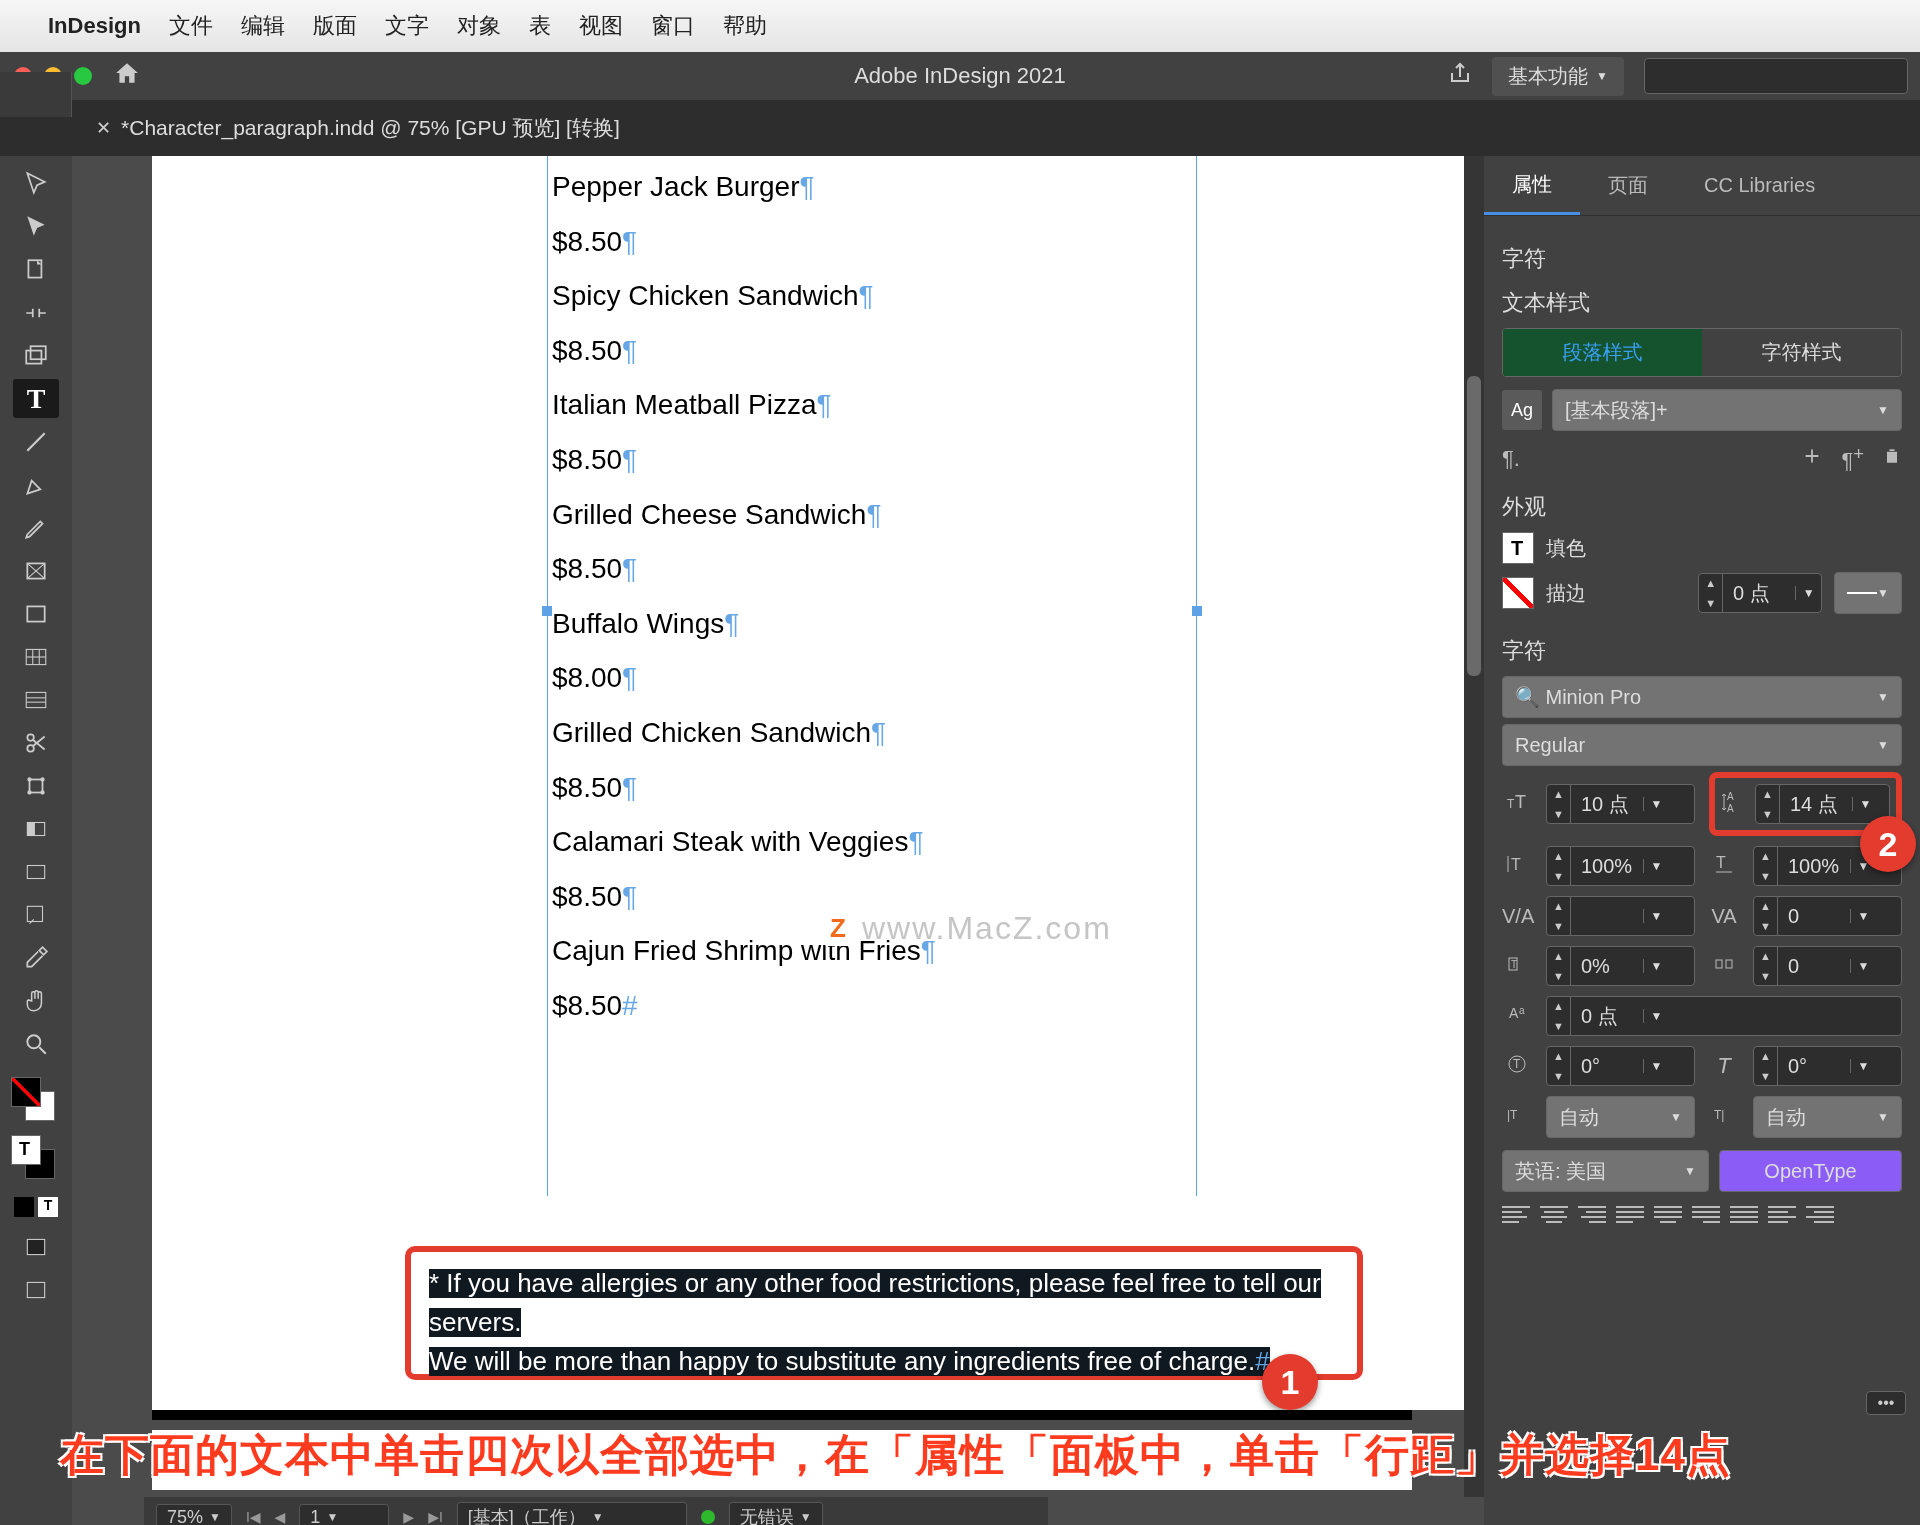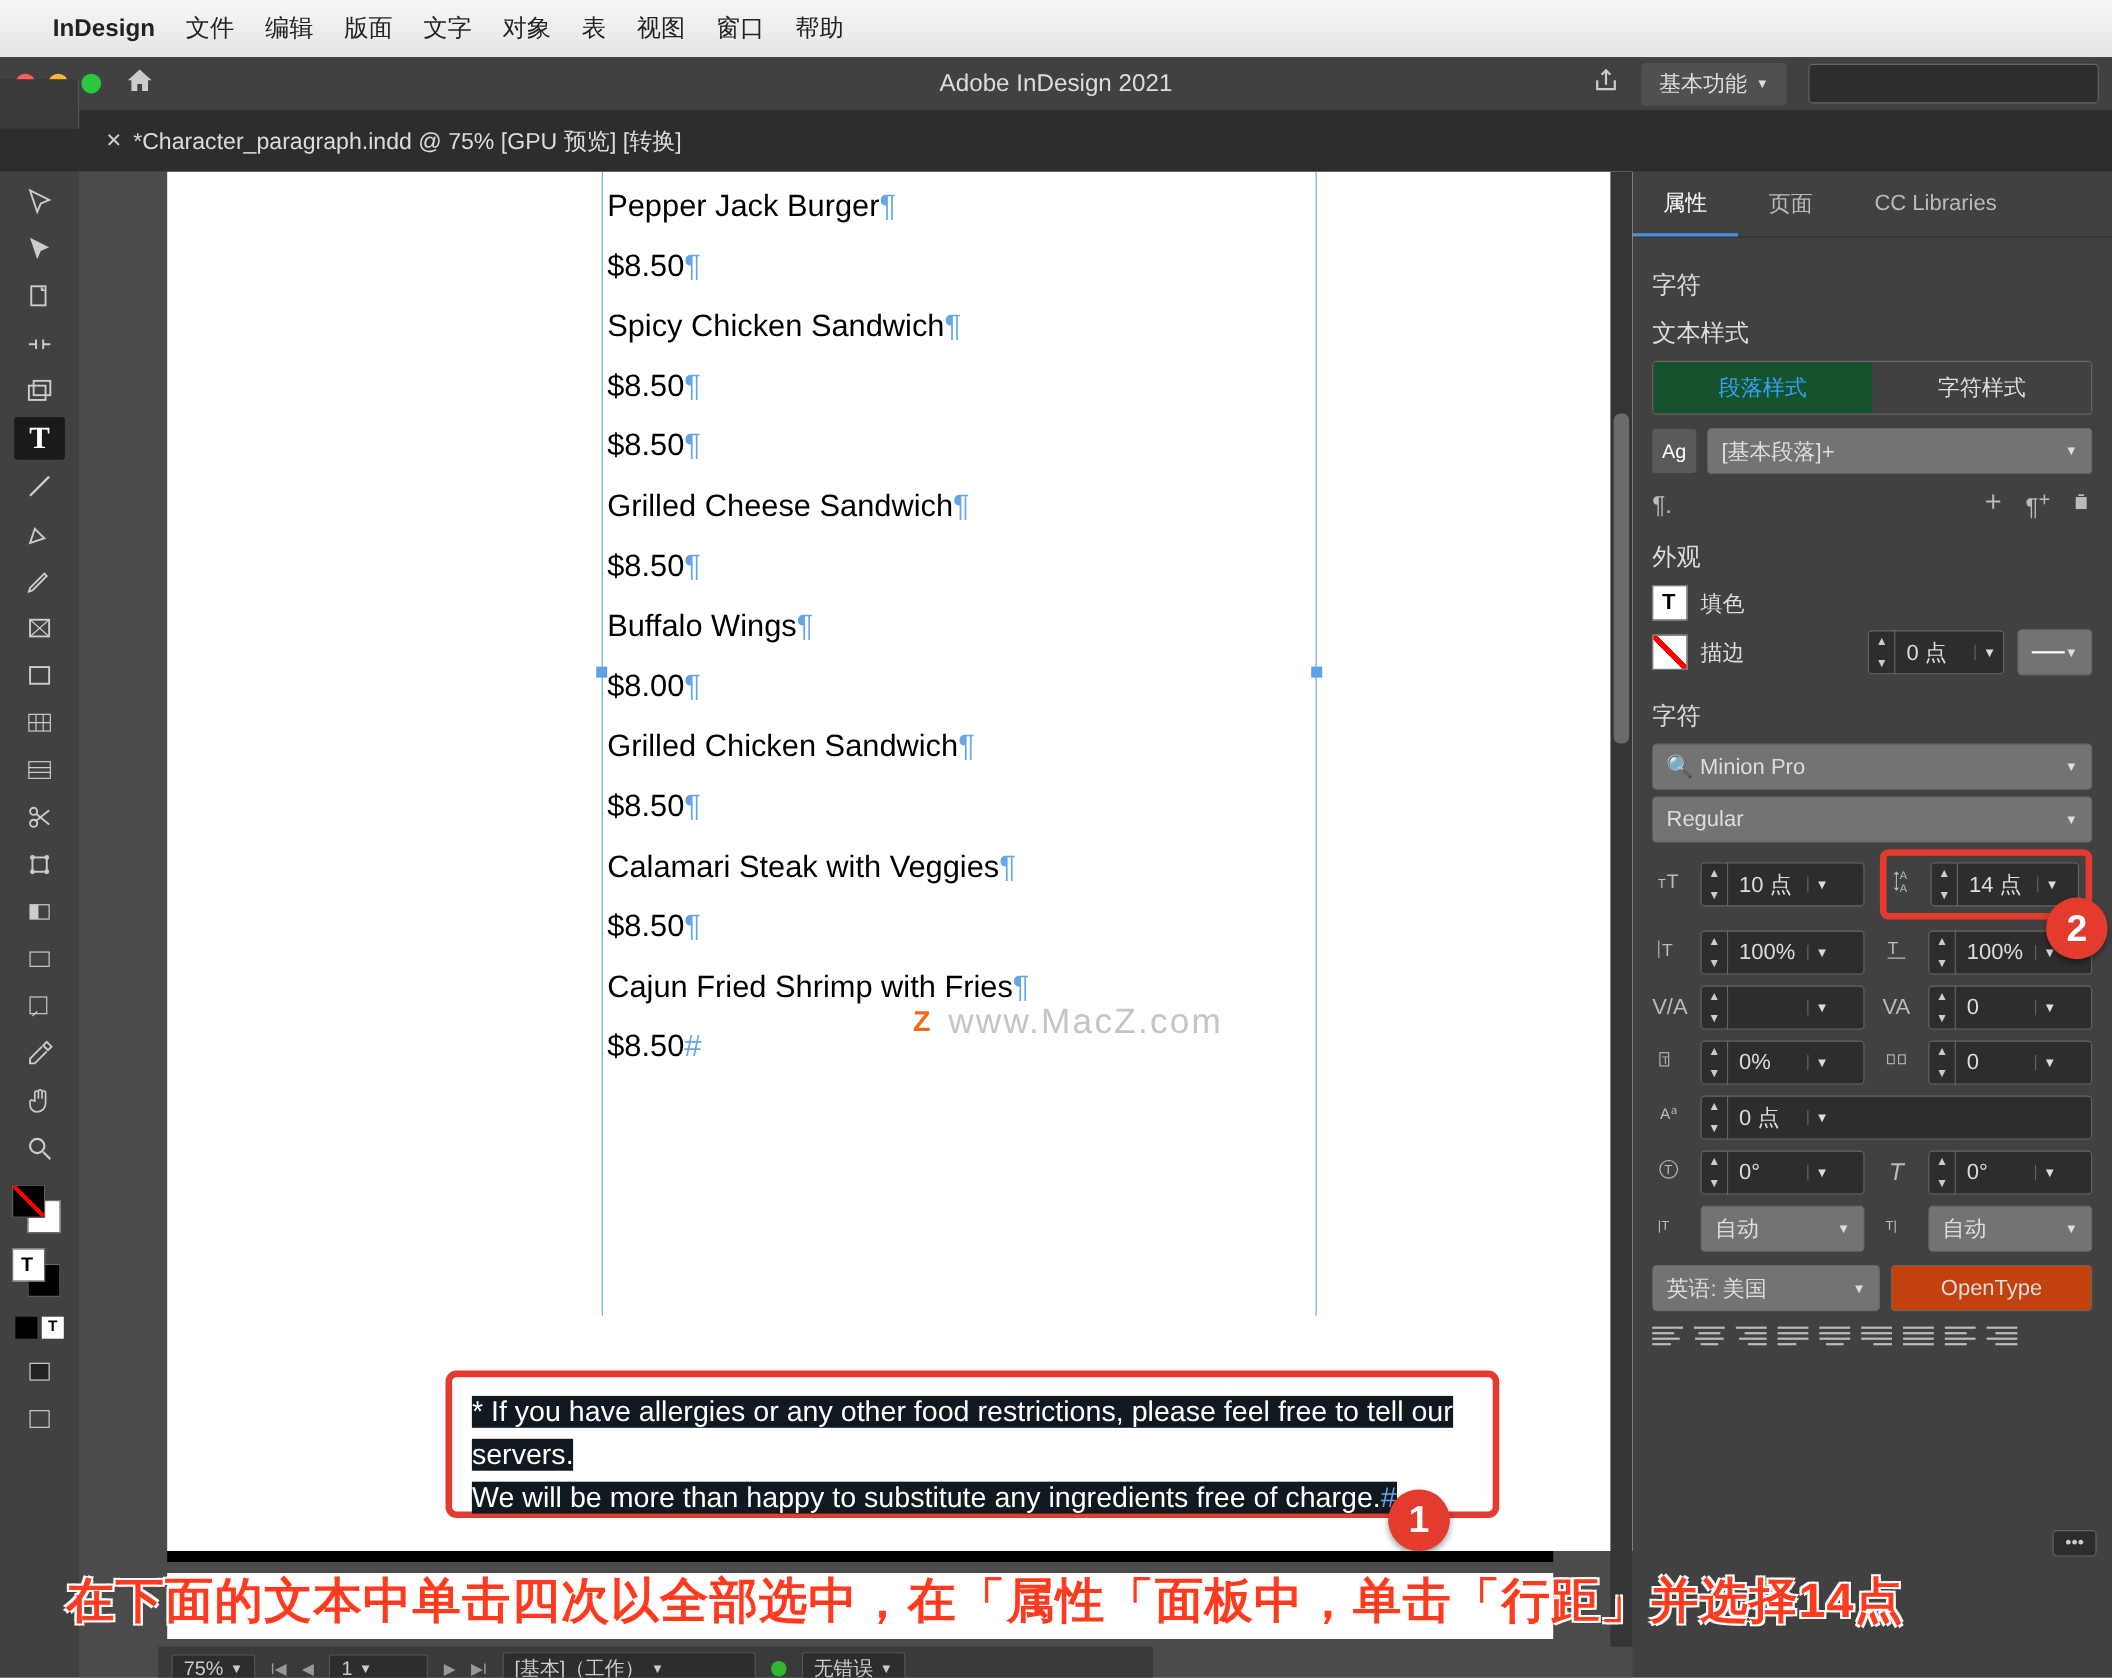--- a/index.html
+++ b/index.html
@@ -72,21 +72,21 @@
 .swatch-sm.none{background:#fff;position:relative;} .swatch-sm.none::after{content:"";position:absolute;inset:0;background:linear-gradient(to top right, transparent 44%, red 44%, red 56%, transparent 56%);}
 .num-input-grp { display:flex; align-items:center; background:#2d2d2d; border:1px solid #666; border-radius:4px; height:40px;}
 .num-input-grp .arrows{ width:24px; display:flex; flex-direction:column; border-right:1px solid #666;}
 .num-input-grp .arrows div{ height:20px; text-align:center; font-size:11px; color:#ccc; line-height:20px;}
 .num-input-grp .val{ padding:0 10px; min-width:72px;}
 .num-input-grp .dd{ width:26px; text-align:center; border-left:1px solid #666;}
 .char-grid { display:grid; grid-template-columns: 30px 1fr 30px 1fr; gap:10px 14px; align-items:center; margin-top:6px;}
 .char-grid .lbl { color:#bbb; font-size:20px; text-align:center;}
 .char-grid svg{width:24px;height:24px;fill:#bbb;}
 .red-box-callout { border:6px solid #e33b2e; border-radius:8px; padding:6px; position:relative;}
-.btn-opentype { background:#c2410c; border:1px solid #666; border-radius:4px; height:42px; display:flex;align-items:center;justify-content:center;}
+.btn-opentype { background:#8b5cf6; border:1px solid #666; border-radius:4px; height:42px; display:flex;align-items:center;justify-content:center;}
 .ellipsis-btn { position:absolute; right:14px; bottom:110px; width:40px; height:24px; background:#2d2d2d; border:1px solid #666; border-radius:4px; color:#ccc; display:flex;align-items:center;justify-content:center; font-size:16px;}
 .para-align-row { display:flex; gap:10px; margin-top:8px;}
 .para-align-row .al{ width:28px;height:28px; display:flex; flex-direction:column; justify-content:center; gap:3px;}
 .para-align-row .al div{height:2px;background:#bbb;}
 
 .statusbar { position:absolute; left:72px; bottom:0; right:436px; height:40px; background:#3a3a3a; display:flex; align-items:center; padding:0 12px; gap:14px; color:#ccc; font-size:18px;}
 .statusbar .sel{background:#2d2d2d;border:1px solid #555;padding:2px 10px;border-radius:3px;display:flex;align-items:center;gap:6px;}
 .statusbar .navbtn{color:#999;font-size:14px;}
 .green-dot{width:14px;height:14px;background:#2eb82e;border-radius:50%;}
 
@@ -302,20 +302,21 @@
   <div class="canvas-area">
     <div class="page">
       <div class="text-frame-guide"></div>
       <div class="sel-handle" style="left:390px;top:450px"></div>
       <div class="sel-handle" style="left:1040px;top:450px"></div>
       <div class="doc-text">
         <div><span>Pepper Jack Burger</span><span class="pilcrow">¶</span></div>
         <div><span>$8.50</span><span class="pilcrow">¶</span></div>
         <div><span>Spicy Chicken Sandwich</span><span class="pilcrow">¶</span></div>
         <div><span>$8.50</span><span class="pilcrow">¶</span></div>
+        <div><span>Italian Meatball Pizza</span><span class="pilcrow">¶</span></div>
         <div><span>$8.50</span><span class="pilcrow">¶</span></div>
         <div><span>Grilled Cheese Sandwich</span><span class="pilcrow">¶</span></div>
         <div><span>$8.50</span><span class="pilcrow">¶</span></div>
         <div><span>Buffalo Wings</span><span class="pilcrow">¶</span></div>
         <div><span>$8.00</span><span class="pilcrow">¶</span></div>
         <div><span>Grilled Chicken Sandwich</span><span class="pilcrow">¶</span></div>
         <div><span>$8.50</span><span class="pilcrow">¶</span></div>
         <div><span>Calamari Steak with Veggies</span><span class="pilcrow">¶</span></div>
         <div><span>$8.50</span><span class="pilcrow">¶</span></div>
         <div><span>Cajun Fried Shrimp with Fries</span><span class="pilcrow">¶</span></div>

